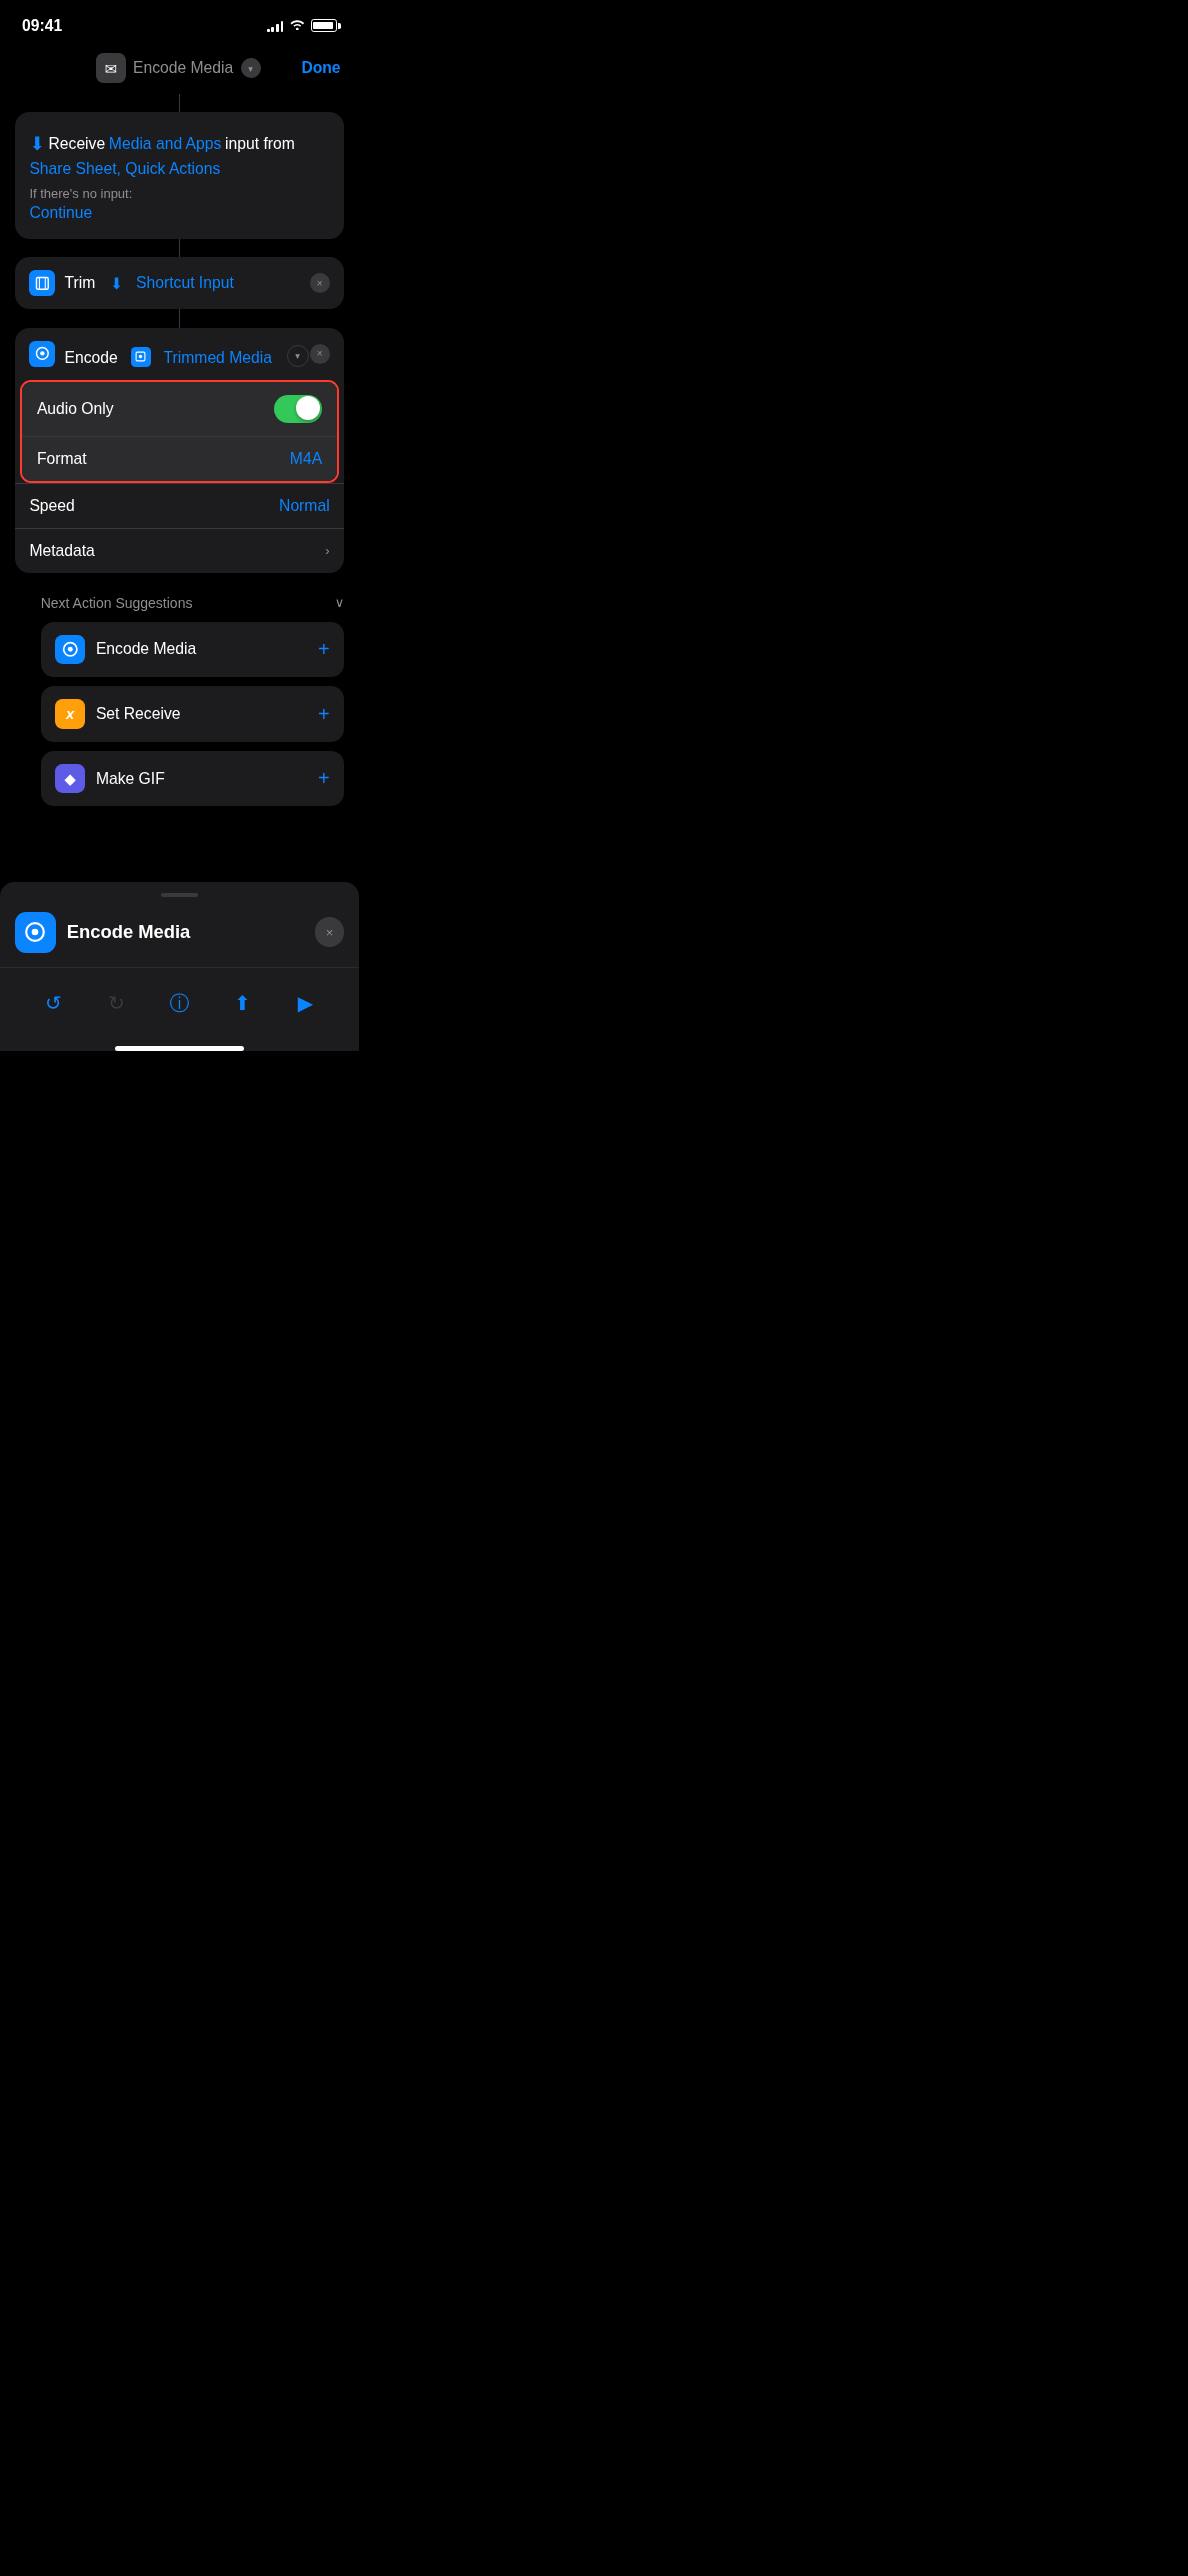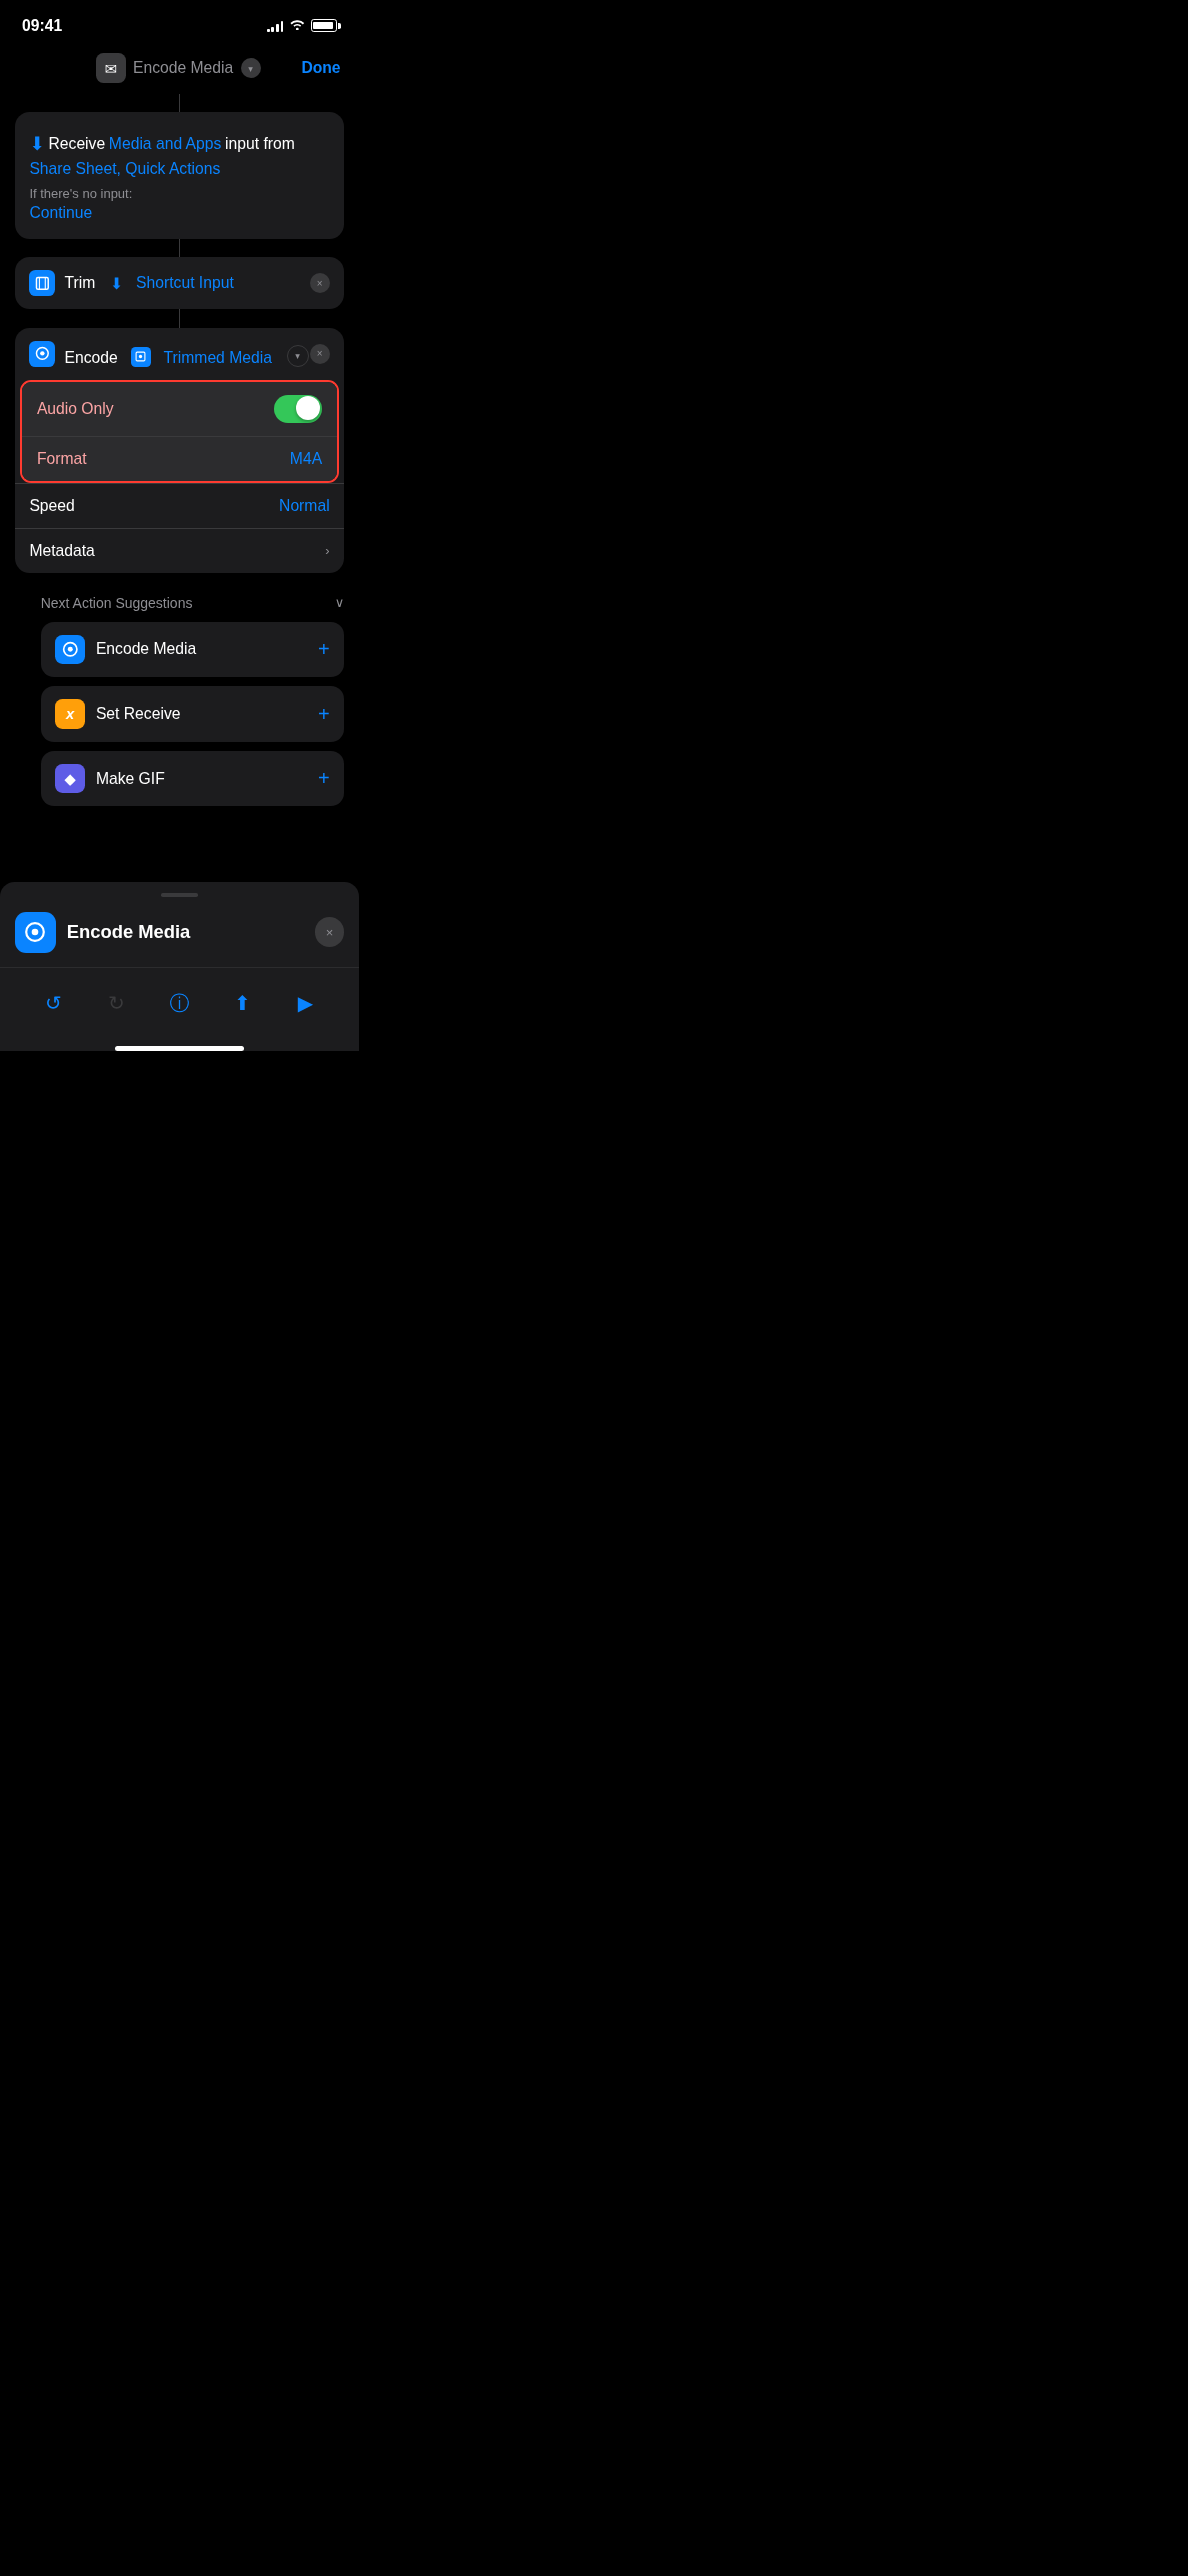--- a/index.html
+++ b/index.html
@@ -276,21 +276,21 @@
       display: flex;
       align-items: center;
       justify-content: space-between;
       background: #2c2c2e;
     }
     .settings-row + .settings-row {
       border-top: 0.9px solid #3a3a3c;
     }
     .settings-label {
       font-size: 15.7px;
-      color: #fca5a5;
+      color: #ffffff;
     }
 
     
     .toggle {
       width: 48px;
       height: 28px;
       background: #34c759;
       border-radius: 14px;
       position: relative;
     }

